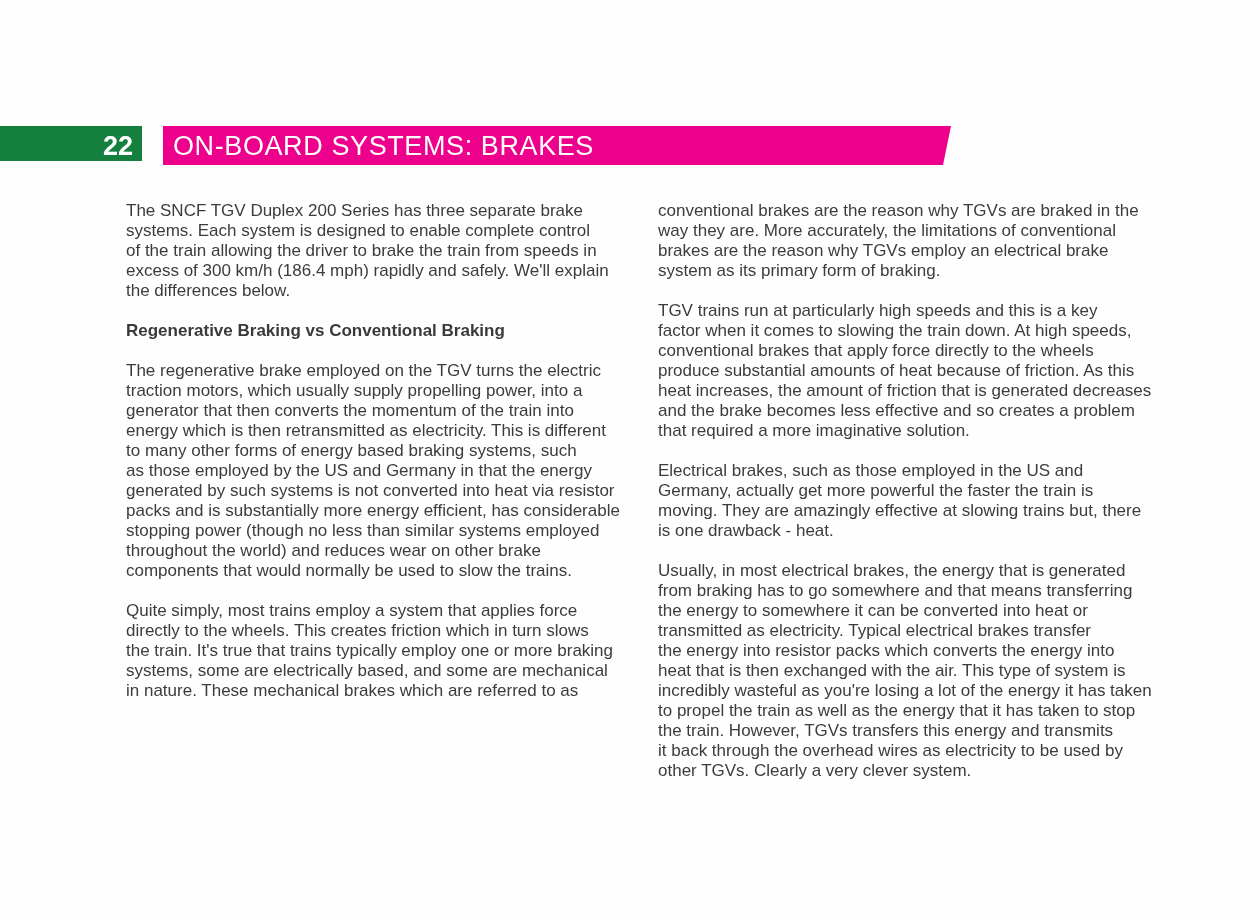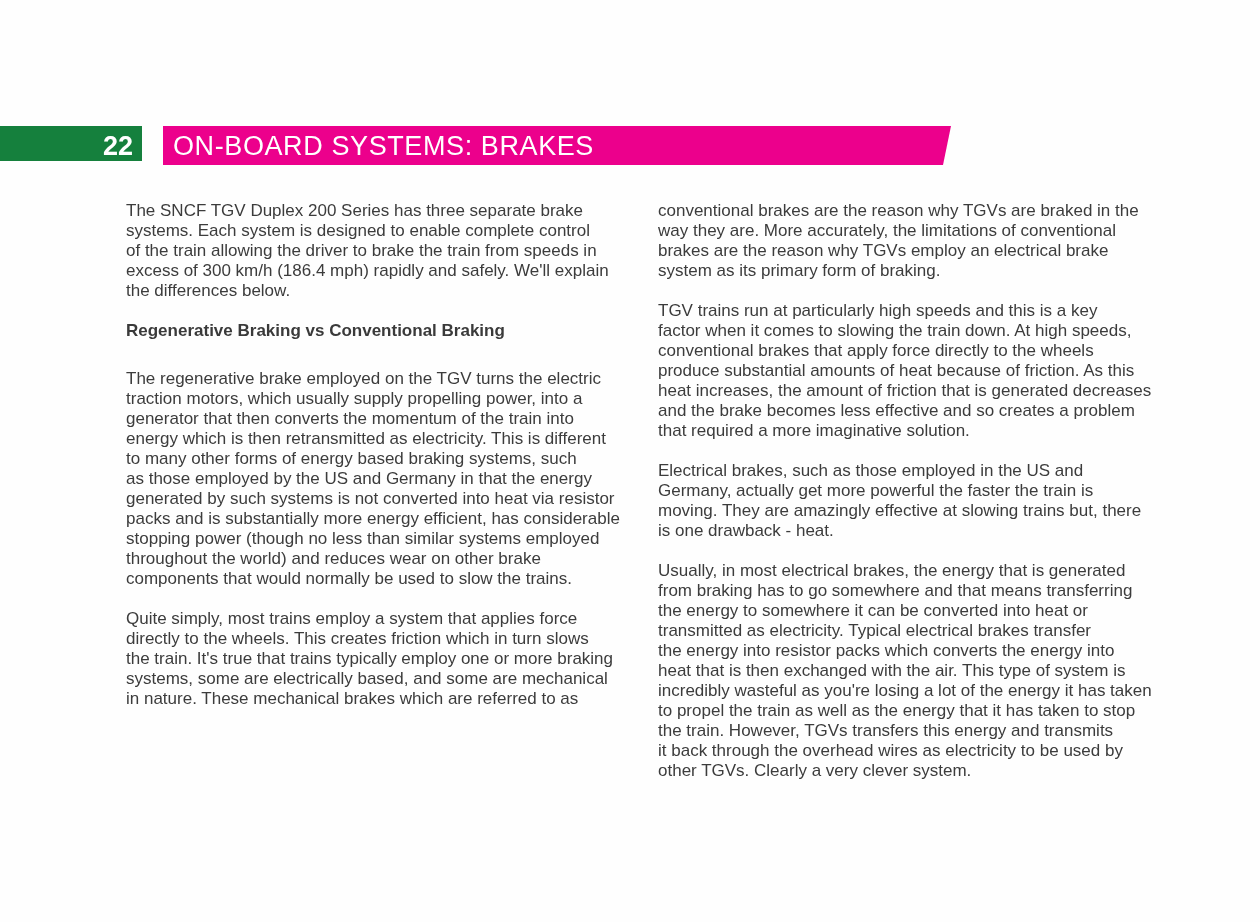--- a/index.html
+++ b/index.html
@@ -29,21 +29,21 @@
     position: absolute; left: 10px; top: 4px;
     font-size: 27px; color: #ffffff; line-height: 32px; letter-spacing: 0.6px;
   }
   .col {
     position: absolute; top: 201px; width: 500px;
     font-size: 17px; line-height: 20px; color: #3c3c3c;
   }
   .col-left { left: 126px; }
   .col-right { left: 658px; }
   .para { margin: 0 0 20px 0; white-space: pre-line; }
-  .heading { font-weight: bold; margin: 0 0 28px 0; color: #3a3a3a; }
+  .heading { font-weight: bold; margin: 0 0 20px 0; color: #3a3a3a; }
 </style>
 </head>
 <body>
 
 <div class="page-num-box">
   <span class="page-num">22</span>
 </div>
 <div class="title-bar">
   <span class="title">ON-BOARD SYSTEMS: BRAKES</span>
 </div>

